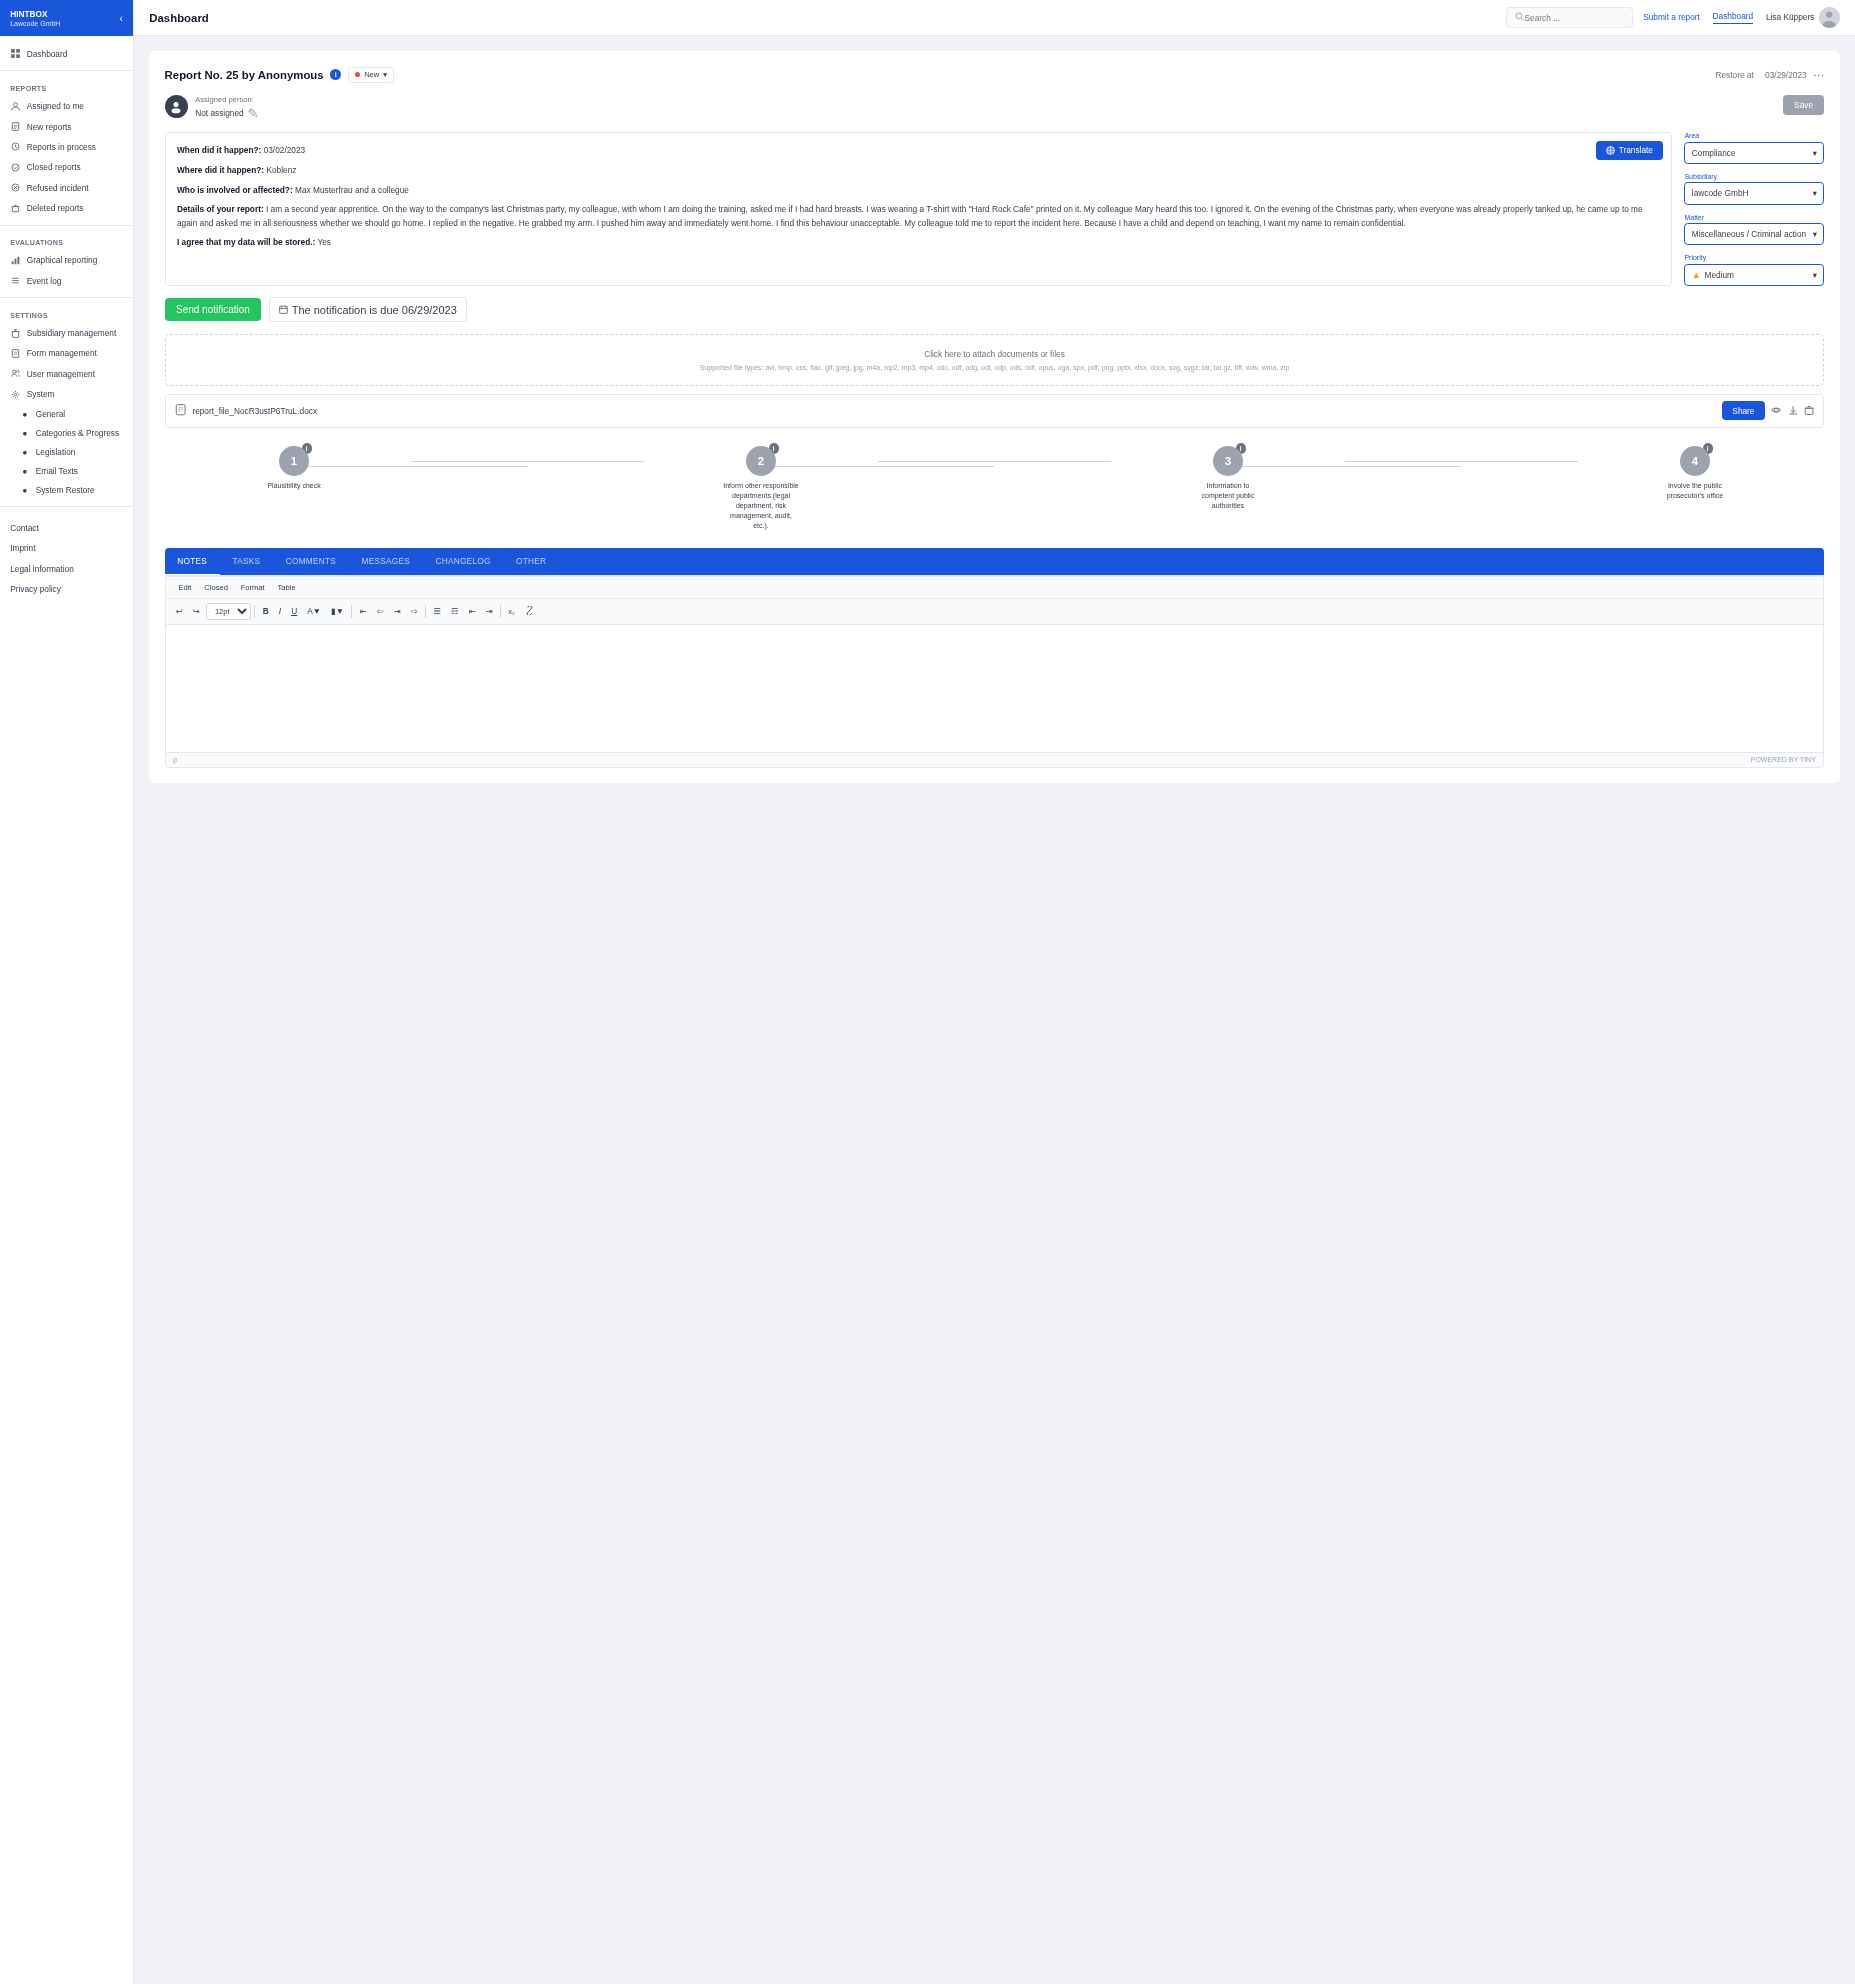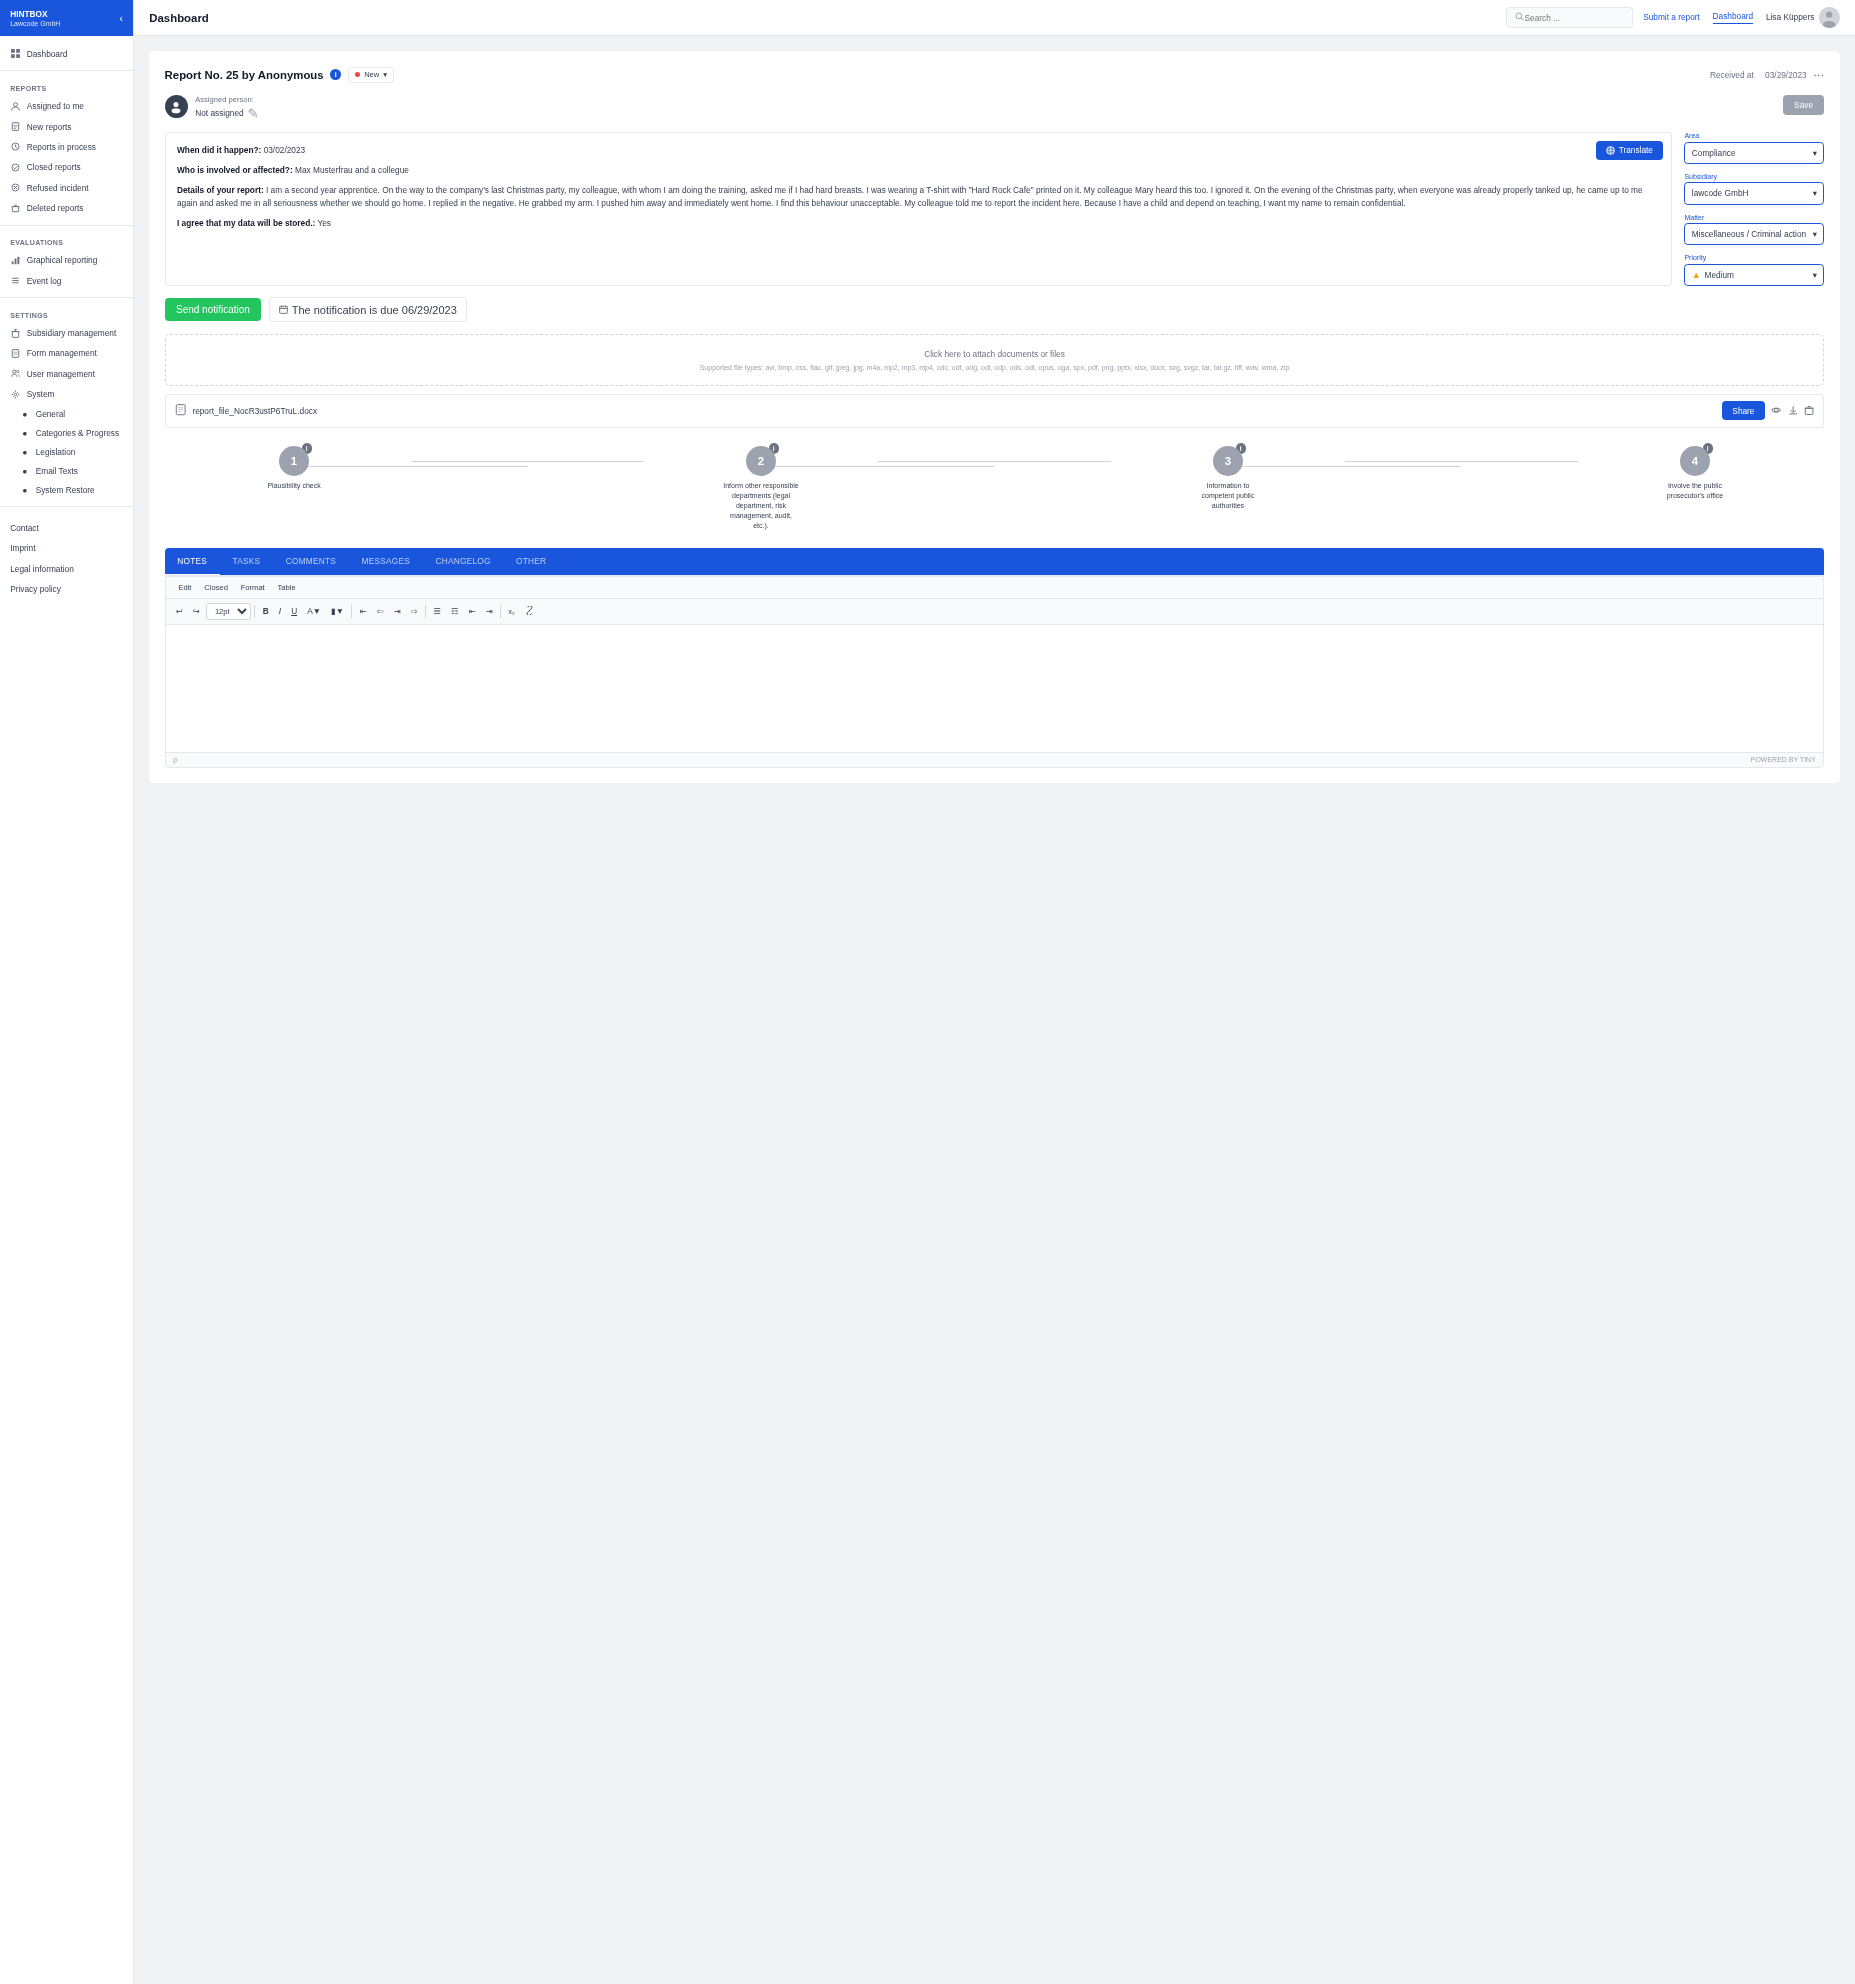--- a/index.html
+++ b/index.html
@@ -438,21 +438,21 @@
           <span class="report-title">Report No. 25 by Anonymous</span>
           <span class="report-info-icon">i</span>
           <div class="report-status-badge">
             <span class="status-dot"></span>
             <span>New</span>
             <span>▾</span>
           </div>
         </div>
         <div class="report-header-right">
           <span>
-            <span>Received at</span>
+            <span>Restore at</span>
             <span style="margin-left:9px;">03/29/2023</span>
           </span>
           <button class="dots-btn">⋯</button>
         </div>
       </div>
 
       <div class="assigned-row">
         <div class="assigned-avatar">
           <svg width="14" height="14" viewBox="0 0 22 22" fill="none">
               <circle cx="11" cy="7" r="4" fill="#fff"></circle>
@@ -476,20 +476,24 @@
             <svg width="9" height="9" viewBox="0 0 14 14" fill="none">
                 <circle cx="7" cy="7" r="6" stroke="#fff" stroke-width="1.5"></circle>
                 <path d="M7 1v12M1 7h12M2 4.5h10M2 9.5h10" stroke="#fff" stroke-width="1"></path>
               </svg>
             <span>Translate</span>
           </button>
 
           <div class="report-field">
             <strong>When did it happen?:</strong>
             <span>03/02/2023</span>
+          </div>
+          <div class="report-field">
+            <strong>Where did it happen?:</strong>
+            <span>Koblenz</span>
           </div>
           <div class="report-field">
             <strong>Who is involved or affected?:</strong>
             <span>Max Musterfrau and a collegue</span>
           </div>
           <div class="report-field" style="margin-top:5.1px;">
             <strong>Details of your report:</strong>
             <span>I am a second year apprentice. On the way to the company's last Christmas party, my colleague, with whom I am doing the training, asked me if I had hard breasts. I was wearing a T-shirt with "Hard Rock Cafe" printed on it. My colleague Mary heard this too. I ignored it. On the evening of the Christmas party, when everyone was already properly tanked up, he came up to me again and asked me in all seriousness whether we should go home. I replied in the negative. He grabbed my arm. I pushed him away and immediately went home. I find this behaviour unacceptable. My colleague told me to report the incident here. Because I have a child and depend on teaching, I want my name to remain confidential.</span>
           </div>
           <div class="report-field" style="margin-top:5.1px;">

